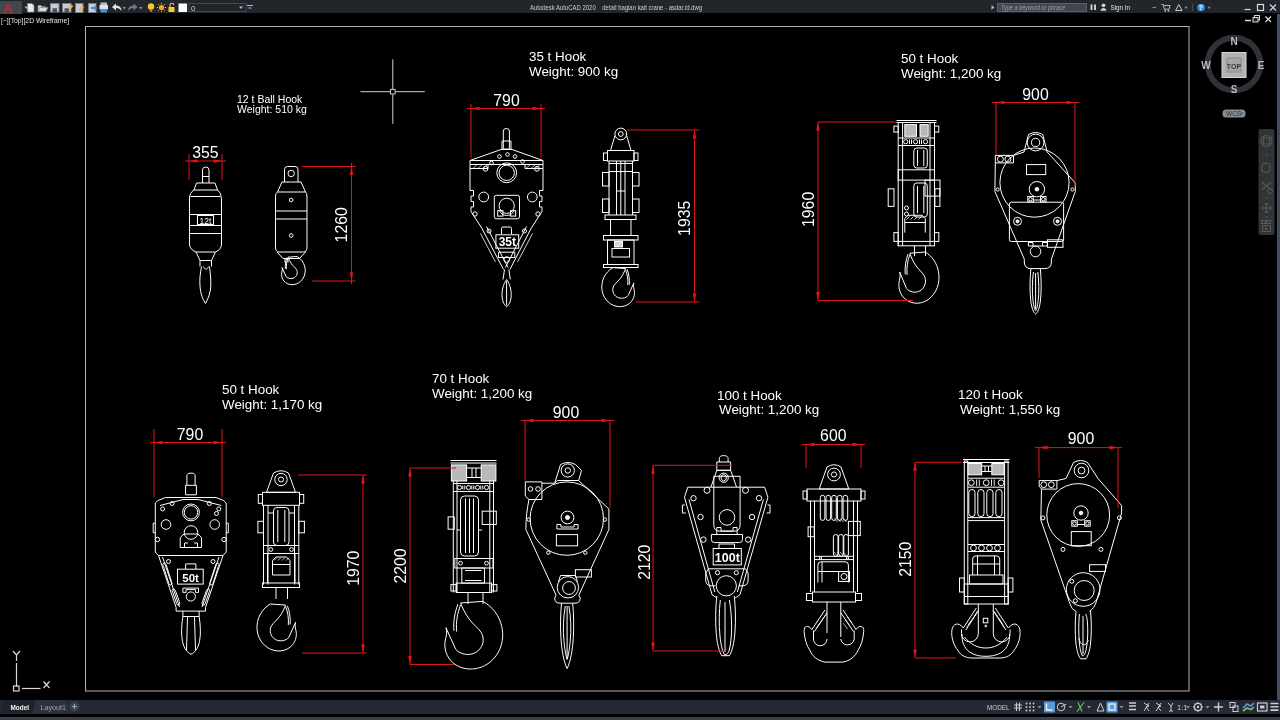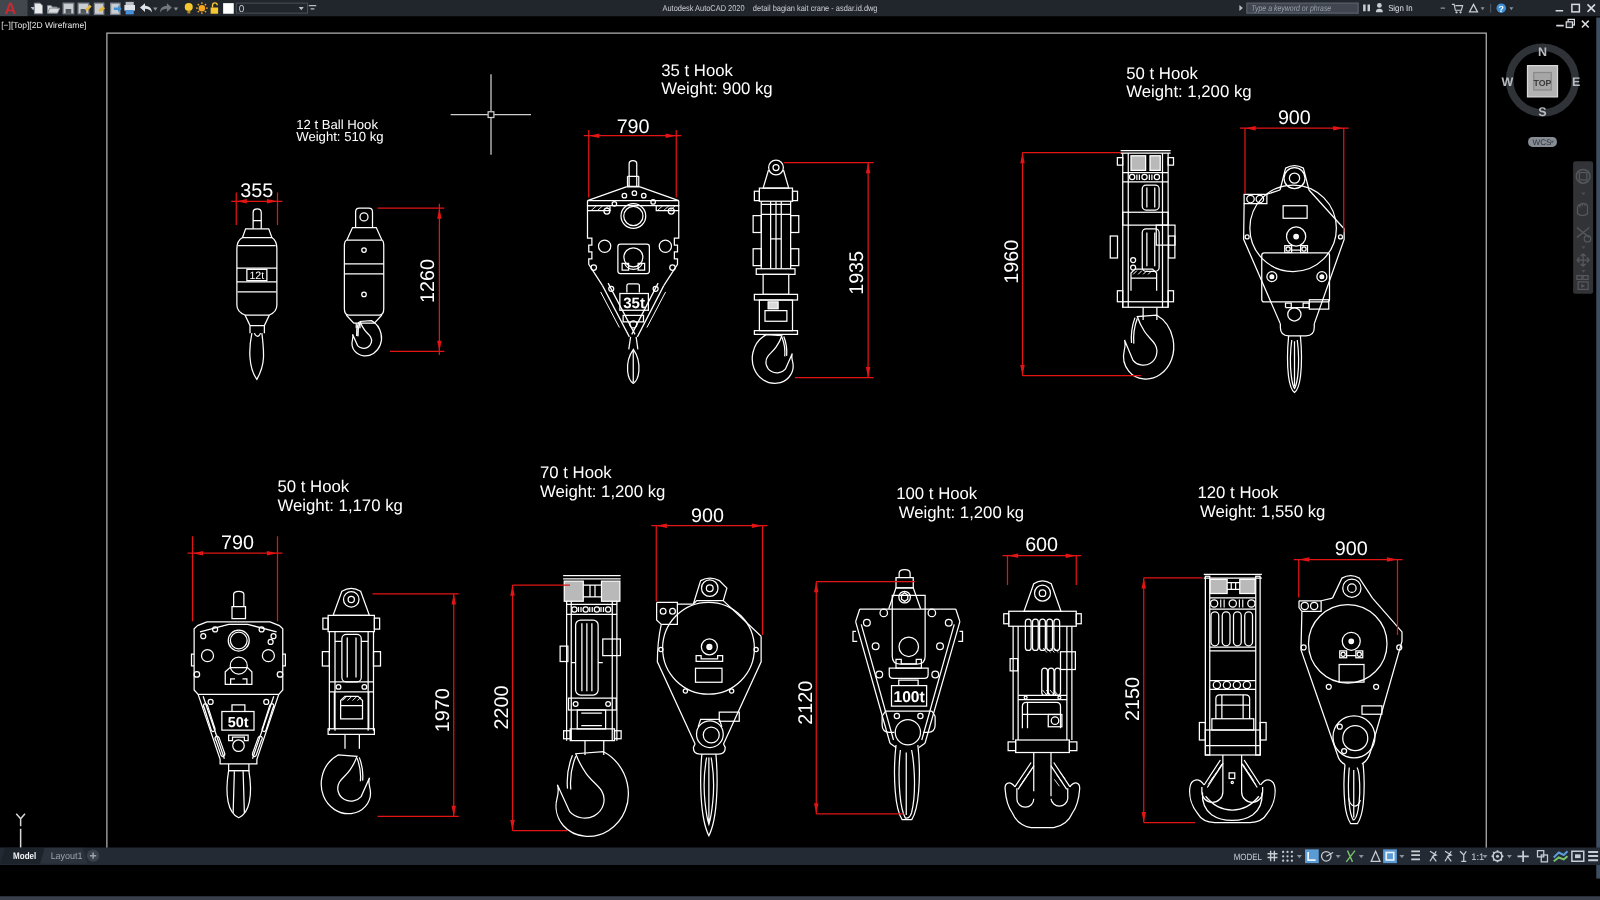--- a/index.html
+++ b/index.html
@@ -1,19 +1,19 @@
 <!DOCTYPE html>
 <html><head>
 <meta charset="utf-8">
 <style>
   html,body{margin:0;padding:0;background:#000;width:1280px;height:720px;overflow:hidden;}
   *{box-sizing:border-box;}
   body{font-family:"Liberation Sans",sans-serif;}
   #titlebar{position:absolute;left:0;top:0;width:1280px;height:13px;background:#21252c;}
-  #statusbar{position:absolute;left:0;top:678px;width:1280px;height:14px;background:#242a33;}
+  #statusbar{position:absolute;left:0;top:700px;width:1280px;height:14px;background:#242a33;}
   #bottomstrip{position:absolute;left:0;top:717px;width:1280px;height:3px;background:#3a414d;}
   #canvas{position:absolute;left:0;top:13px;}
   text{font-family:"Liberation Sans",sans-serif;}
 </style>
 </head>
 <body>
 
 <div id="titlebar">
 <svg width="1280" height="13">
 

